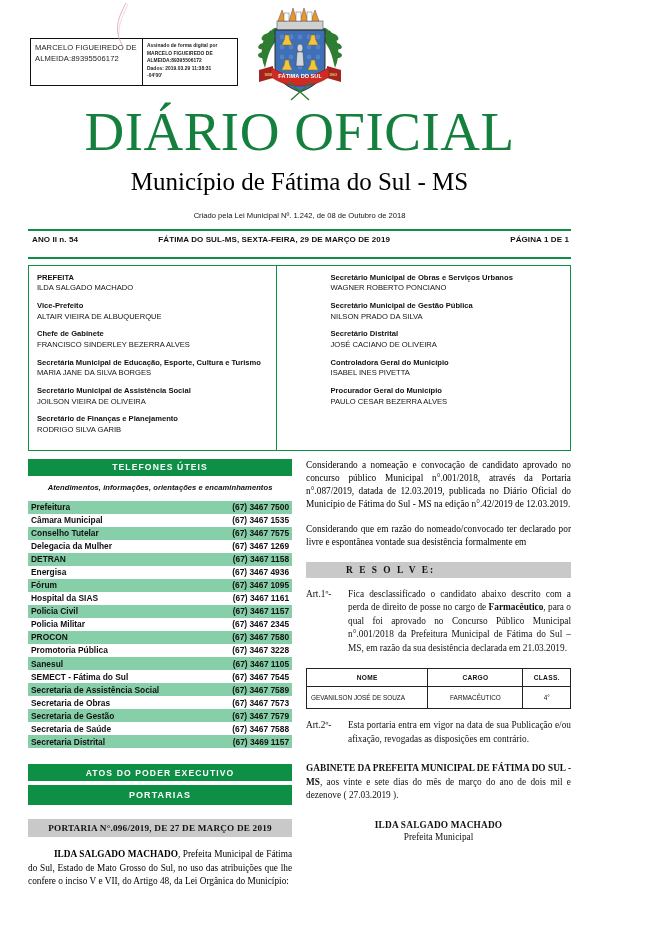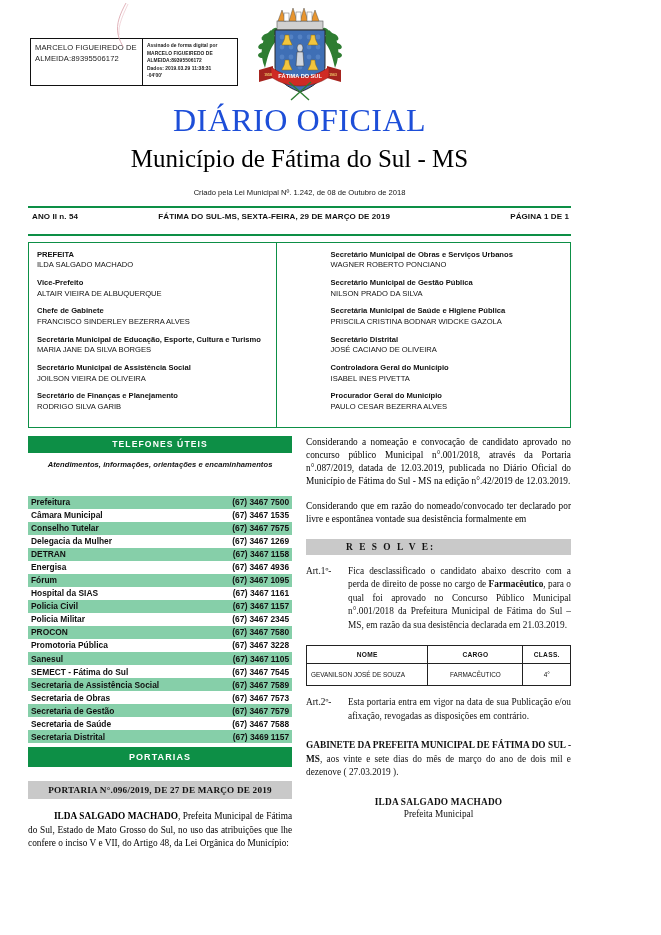--- a/index.html
+++ b/index.html
@@ -30,22 +30,22 @@
     position:absolute; left:106px; top:2px; width:34px; height:46px;
     pointer-events:none;
   }
 
   
   .brasao{ position:absolute; left:0; right:0; top:4px; margin:auto; width:98px; height:100px; }
 
   
   .masthead{ padding-top:104px; text-align:center; }
   .do-title{
-    font-family:"Liberation Serif", serif; font-size:32px; line-height:1;
-    letter-spacing:.5px; color:#1d4ed8; font-weight:normal;
+    font-family:"Liberation Serif", serif; font-size:55px; line-height:1;
+    letter-spacing:.5px; color:#15803d; font-weight:normal;
   }
   .do-sub{
     font-family:"Liberation Serif", serif; font-size:25px; line-height:1.25;
     margin-top:7px; color:#000;
   }
   .do-law{ font-size:7.6px; margin-top:14px; color:#111; }
 
   
   .rule-green{ height:2px; background:#0d8f46; margin-top:9px; }
   .rule-green.thin{ height:1.5px; }
@@ -69,21 +69,21 @@
   .cols{ display:flex; margin-top:8px; }
   .col-left{ width:290px; }
   .col-right{ width:291px; margin-left:14px; }
 
   .banner{
     background:#0d8f46; color:#fff; text-align:center; font-weight:bold;
     font-size:8.6px; letter-spacing:1.1px; padding:3.5px 0;
   }
   .tel-sub{
     text-align:center; font-size:7.6px; font-style:italic; font-weight:bold;
-    margin:7px 0 27px 0; letter-spacing:.05px;
+    margin:7px 0 9px 0; letter-spacing:.05px;
   }
   .tel-table{ width:100%; border-collapse:collapse; }
   .tel-table td{
     font-size:8.4px; font-weight:bold; padding:1.4px 3px; line-height:1.22;
   }
   .tel-table tr.alt td{ background:#86cfa9; }
   .tel-table td.num{ text-align:right; white-space:nowrap; }
 
   .banner-exec{ margin-top:16px; }
   .banner-port{ margin-top:4px; padding:5px 0; font-size:9px; }
@@ -277,24 +277,20 @@
     <div class="off-col">
       <div class="off-item">
         <div class="off-role">Secretário Municipal de Obras e Serviços Urbanos</div>
         <div class="off-name">WAGNER ROBERTO PONCIANO</div>
       </div>
       <div class="off-item">
         <div class="off-role">Secretário Municipal de Gestão Pública</div>
         <div class="off-name">NILSON PRADO DA SILVA</div>
       </div>
       <div class="off-item">
-        <div class="off-role">Secretária Municipal de Saúde e Higiene Pública</div>
-        <div class="off-name">PRISCILA CRISTINA BODNAR WIDCKE GAZOLA</div>
-      </div>
-      <div class="off-item">
         <div class="off-role">Secretário Distrital</div>
         <div class="off-name">JOSÉ CACIANO DE OLIVEIRA</div>
       </div>
       <div class="off-item">
         <div class="off-role">Controladora Geral do Município</div>
         <div class="off-name">ISABEL INES PIVETTA</div>
       </div>
       <div class="off-item">
         <div class="off-role">Procurador Geral do Município</div>
         <div class="off-name">PAULO CESAR BEZERRA ALVES</div>
@@ -381,20 +377,21 @@
               <td>Secretaria de Saúde</td>
               <td class="num">(67) 3467 7588</td>
             </tr>
             <tr class="alt">
               <td>Secretaria Distrital</td>
               <td class="num">(67) 3469 1157</td>
             </tr>
           </tbody>
       </table>
 
+      <div class="banner banner-exec">ATOS DO PODER EXECUTIVO</div>
       <div class="banner banner-port">PORTARIAS</div>
 
       <div class="portaria-title">PORTARIA N°.096/2019, DE 27 DE MARÇO DE 2019</div>
 
       <div class="body-p">
         <span class="ind"></span><span class="b">ILDA SALGADO MACHADO</span><span>, Prefeita Municipal de Fátima do Sul, Estado de Mato Grosso do Sul, no uso das atribuições que lhe confere o inciso V e VII, do Artigo 48, da Lei Orgânica do Município:</span>
       </div>
     </div>
 
     <div class="col-right">

